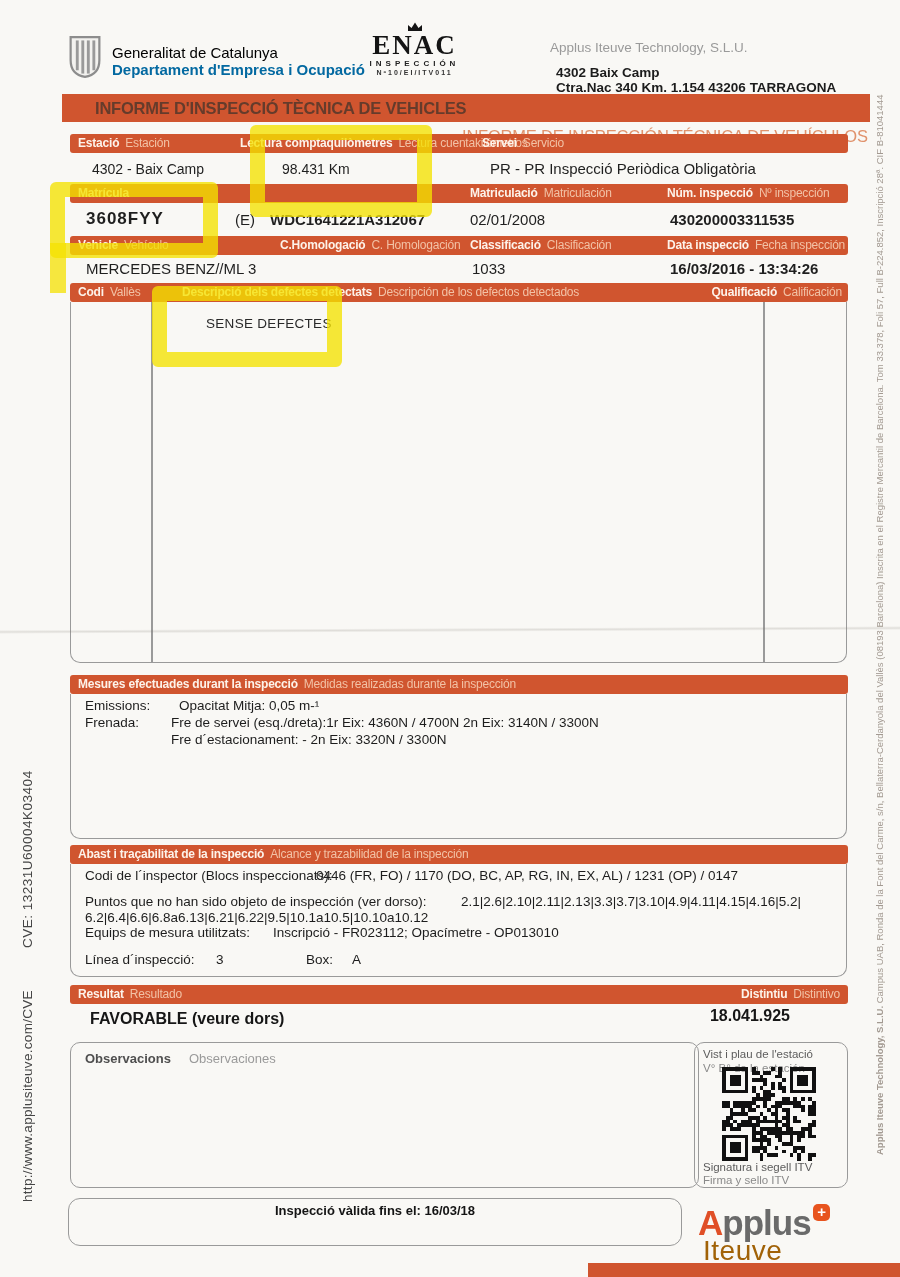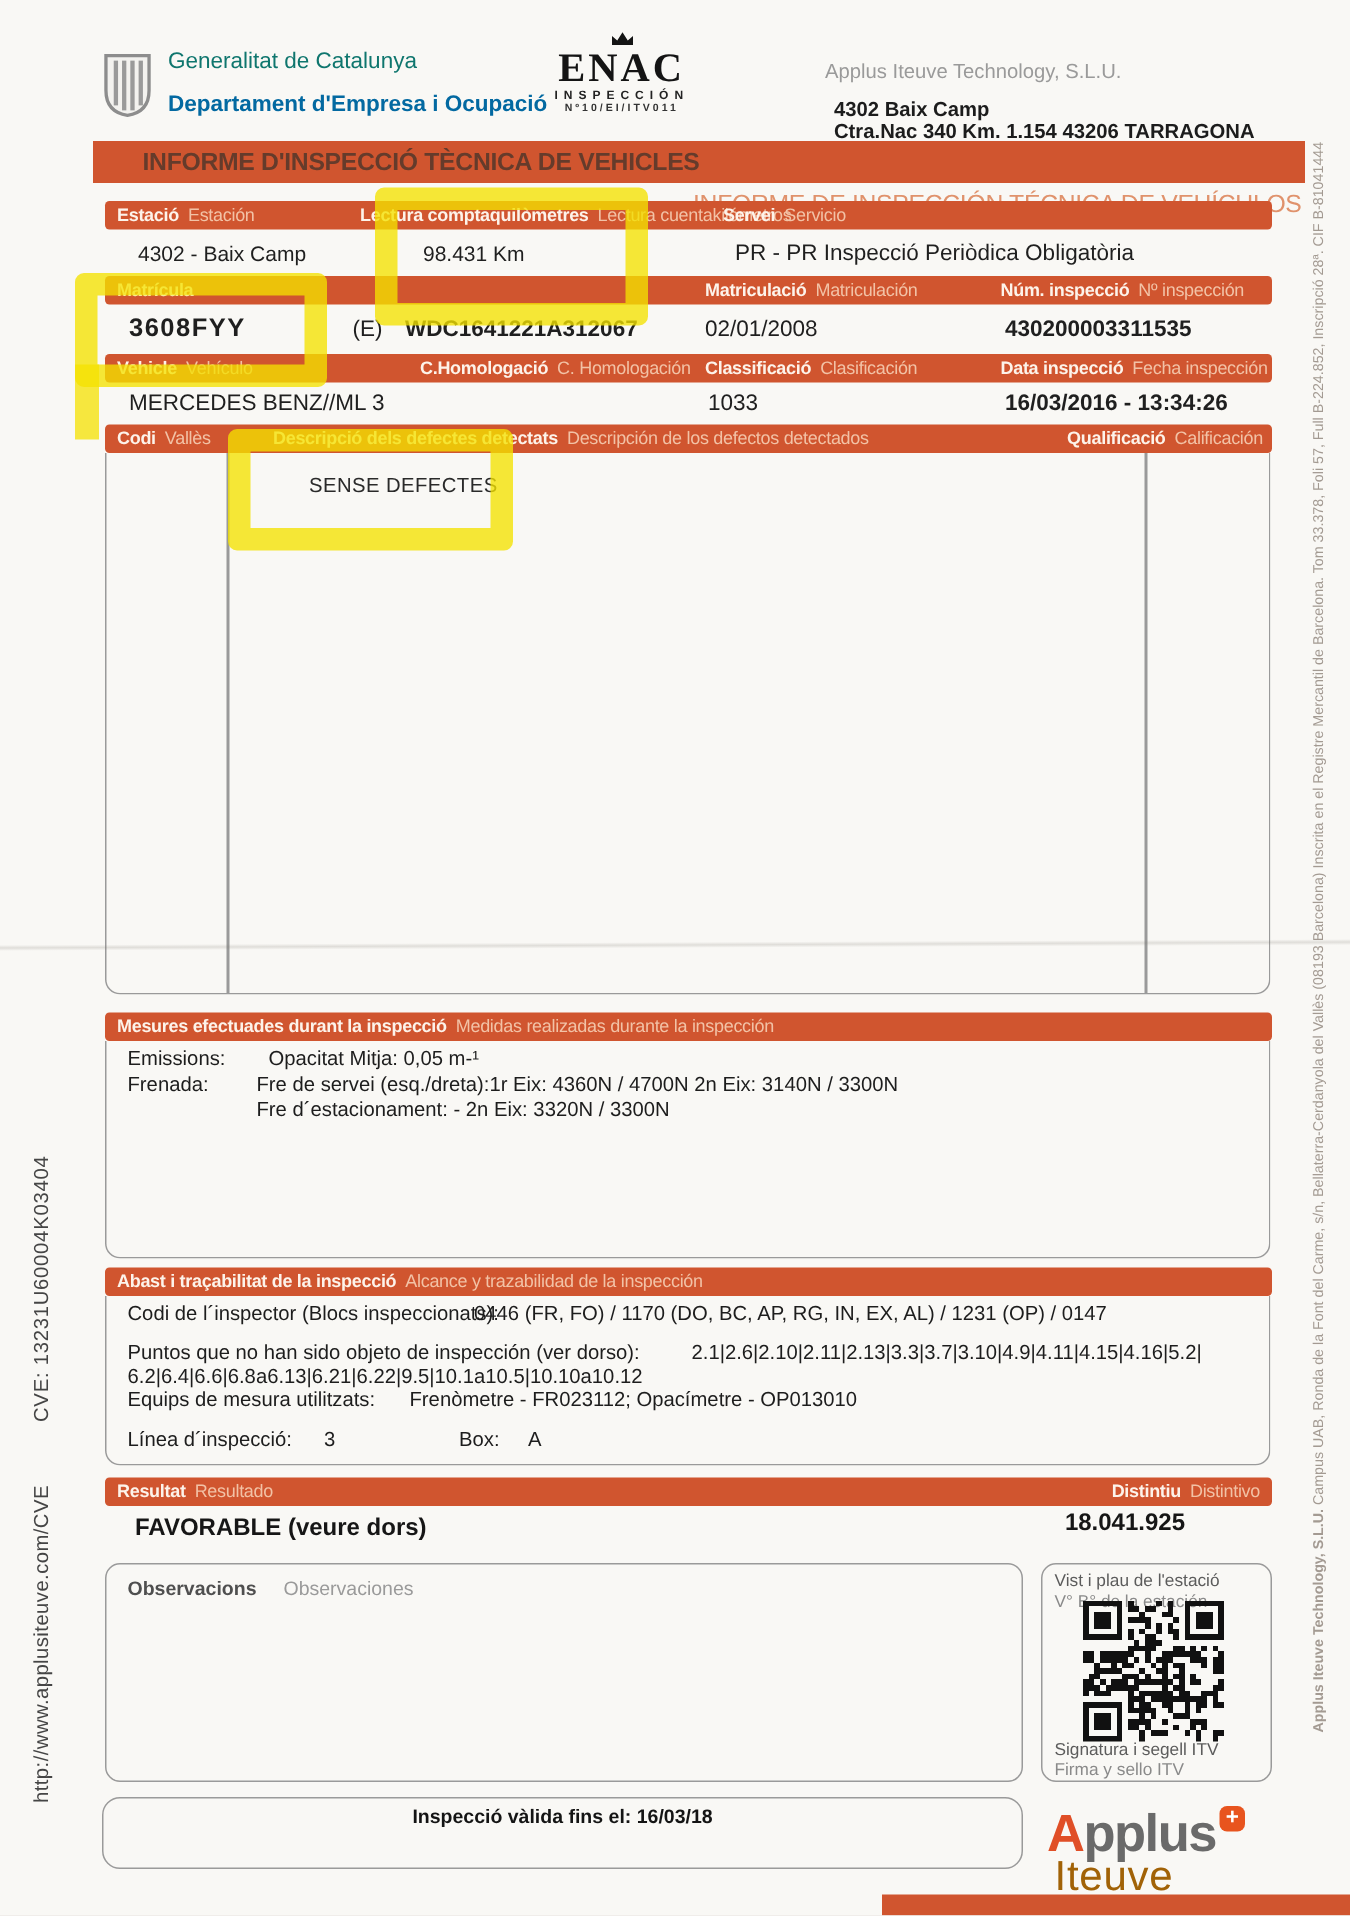--- a/index.html
+++ b/index.html
@@ -57,21 +57,21 @@
     <svg width="34" height="42" viewBox="0 0 30 38">
       <path d="M2 1 h26 v21 q0 13 -13 15 q-13 -2 -13 -15 z" fill="#f3f2ef" stroke="#8d8d8d" stroke-width="2"></path>
       <g stroke="#9a9a9a" stroke-width="2.6">
         <line x1="8" y1="4" x2="8" y2="31"></line>
           <line x1="13" y1="4" x2="13" y2="34"></line>
         <line x1="18" y1="4" x2="18" y2="34"></line>
           <line x1="23" y1="4" x2="23" y2="31"></line>
       </g>
     </svg>
   </span>
-  <div class="abs" style="left:112px;top:32px;font-size:15px;color:#0f766e;">Generalitat de Catalunya</div>
+  <div class="abs" style="left:112px;top:44px;font-size:15px;color:#000000;">Generalitat de Catalunya</div>
   <div class="abs" style="left:112px;top:61px;font-size:15px;font-weight:bold;color:#0369a1;">Departament d'Empresa i Ocupació</div>
 
   <div class="abs" style="left:352px;top:18px;width:125px;text-align:center;">
     <span>
       <svg width="16" height="10" viewBox="0 0 16 10">
           <path d="M1 9 L1 3 L4.5 6 L8 0.5 L11.5 6 L15 3 L15 9 Z" fill="#141414"></path>
         </svg>
     </span>
     <div style="font-family:'Liberation Serif',serif;font-weight:bold;font-size:27px;line-height:24px;letter-spacing:2px;color:#141414;margin-top:-3px;">ENAC</div>
     <div style="font-size:8px;font-weight:bold;letter-spacing:4px;color:#222;margin-top:2px;">INSPECCIÓN</div>
@@ -142,35 +142,35 @@
   <div class="obar" style="top:845px;">
     <span class="lblca" style="left:8px;"><span>Abast i traçabilitat de la inspecció</span><span class="lbles-inline">Alcance y trazabilidad de la inspección</span></span>
   </div>
   <div class="gbox" style="left:70px;top:864px;width:775px;height:112px;border-top:none;border-radius:0 0 10px 10px;">
     <span class="abs smalltext boldlab" style="left:14px;top:4px;text-align:right;">Codi de l´inspector (Blocs inspeccionats):</span>
     <span class="abs smalltext" style="left:245px;top:4px;">0446 (FR, FO) / 1170 (DO, BC, AP, RG, IN, EX, AL) / 1231 (OP)  / 0147</span>
     <span class="abs smalltext boldlab" style="left:14px;top:30px;">Puntos que no han sido objeto de inspección (ver dorso):</span>
     <span class="abs smalltext" style="left:390px;top:30px;">2.1|2.6|2.10|2.11|2.13|3.3|3.7|3.10|4.9|4.11|4.15|4.16|5.2|</span>
     <span class="abs smalltext" style="left:14px;top:46px;">6.2|6.4|6.6|6.8a6.13|6.21|6.22|9.5|10.1a10.5|10.10a10.12</span>
     <span class="abs smalltext boldlab" style="left:14px;top:61px;">Equips de mesura utilitzats:</span>
-    <span class="abs smalltext" style="left:202px;top:61px;">Frenòmetre - FR023112; Opacímetre - OP013010</span>
+    <span class="abs smalltext" style="left:202px;top:61px;">Inscripció - FR023112; Opacímetre - OP013010</span>
     <span class="abs smalltext boldlab" style="left:14px;top:88px;">Línea d´inspecció:</span>
     <span class="abs smalltext" style="left:145px;top:88px;">3</span>
     <span class="abs smalltext boldlab" style="left:235px;top:88px;">Box:</span>
     <span class="abs smalltext" style="left:281px;top:88px;">A</span>
   </div>
 
   <div class="obar" style="top:985px;">
     <span class="lblca" style="left:8px;"><span>Resultat</span><span class="lbles-inline">Resultado</span></span>
     <span class="lblca" style="right:8px;"><span>Distintiu</span><span class="lbles-inline">Distintivo</span></span>
   </div>
   <span class="abs" style="left:90px;top:1010px;font-size:16px;font-weight:bold;color:#161616;">FAVORABLE (veure dors)</span>
   <span class="abs" style="right:110px;top:1007px;font-size:16px;font-weight:bold;color:#161616;">18.041.925</span>
 
-  <div class="gbox" style="left:70px;top:1042px;width:610px;height:144px;border-radius:10px;">
+  <div class="gbox" style="left:70px;top:1042px;width:610px;height:144px;border-radius:10px;padding-left:17px;">
     <span class="abs" style="left:14px;top:8px;font-size:13px;color:#4f4f4f;font-weight:bold;">Observacions</span>
     <span class="abs" style="left:118px;top:8px;font-size:13px;color:#9a9a9a;">Observaciones</span>
   </div>
 
   <div class="gbox" style="left:694px;top:1042px;width:152px;height:144px;border-radius:10px;">
     <span class="abs" style="left:8px;top:5px;font-size:11.5px;color:#5c5c5c;white-space:nowrap;">Vist i plau de l'estació</span>
     <span class="abs" style="left:8px;top:19px;font-size:11.5px;color:#8a8a8a;white-space:nowrap;">V° B° de la estación</span>
     <svg id="qr" class="abs" style="left:27px;top:24px;" width="94" height="94" viewBox="0 0 25 25" shape-rendering="crispEdges" fill="#111">
         <path fill-rule="evenodd" d="M0 0h7v7h-7zM1 1v5h5v-5z"></path>
         <rect x="2" y="2" width="3" height="3"></rect>

